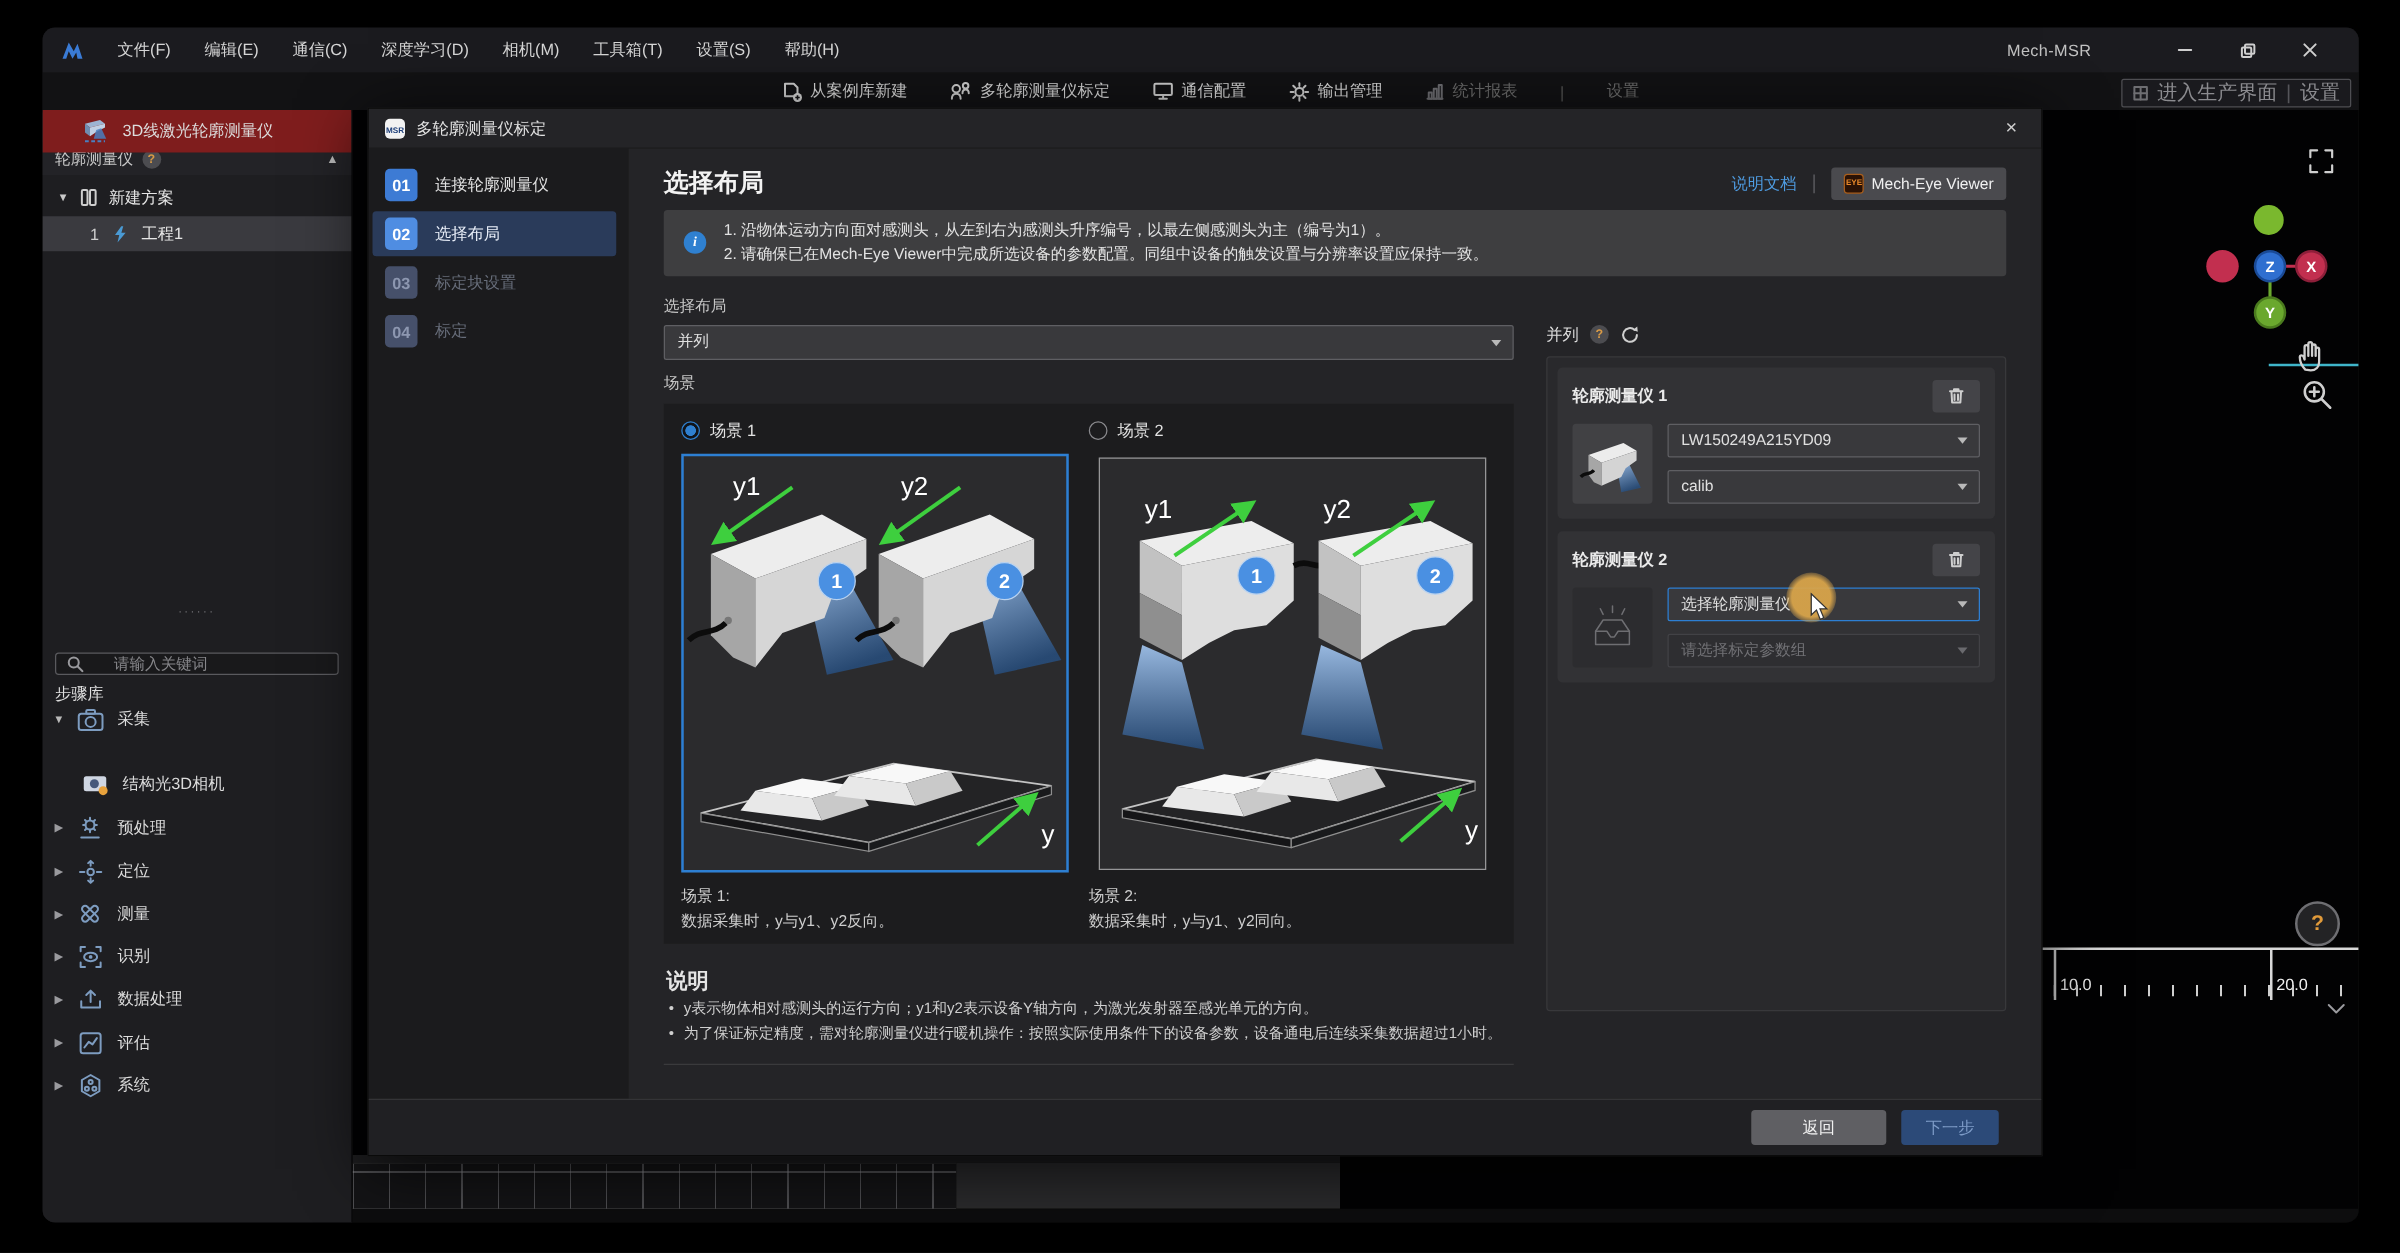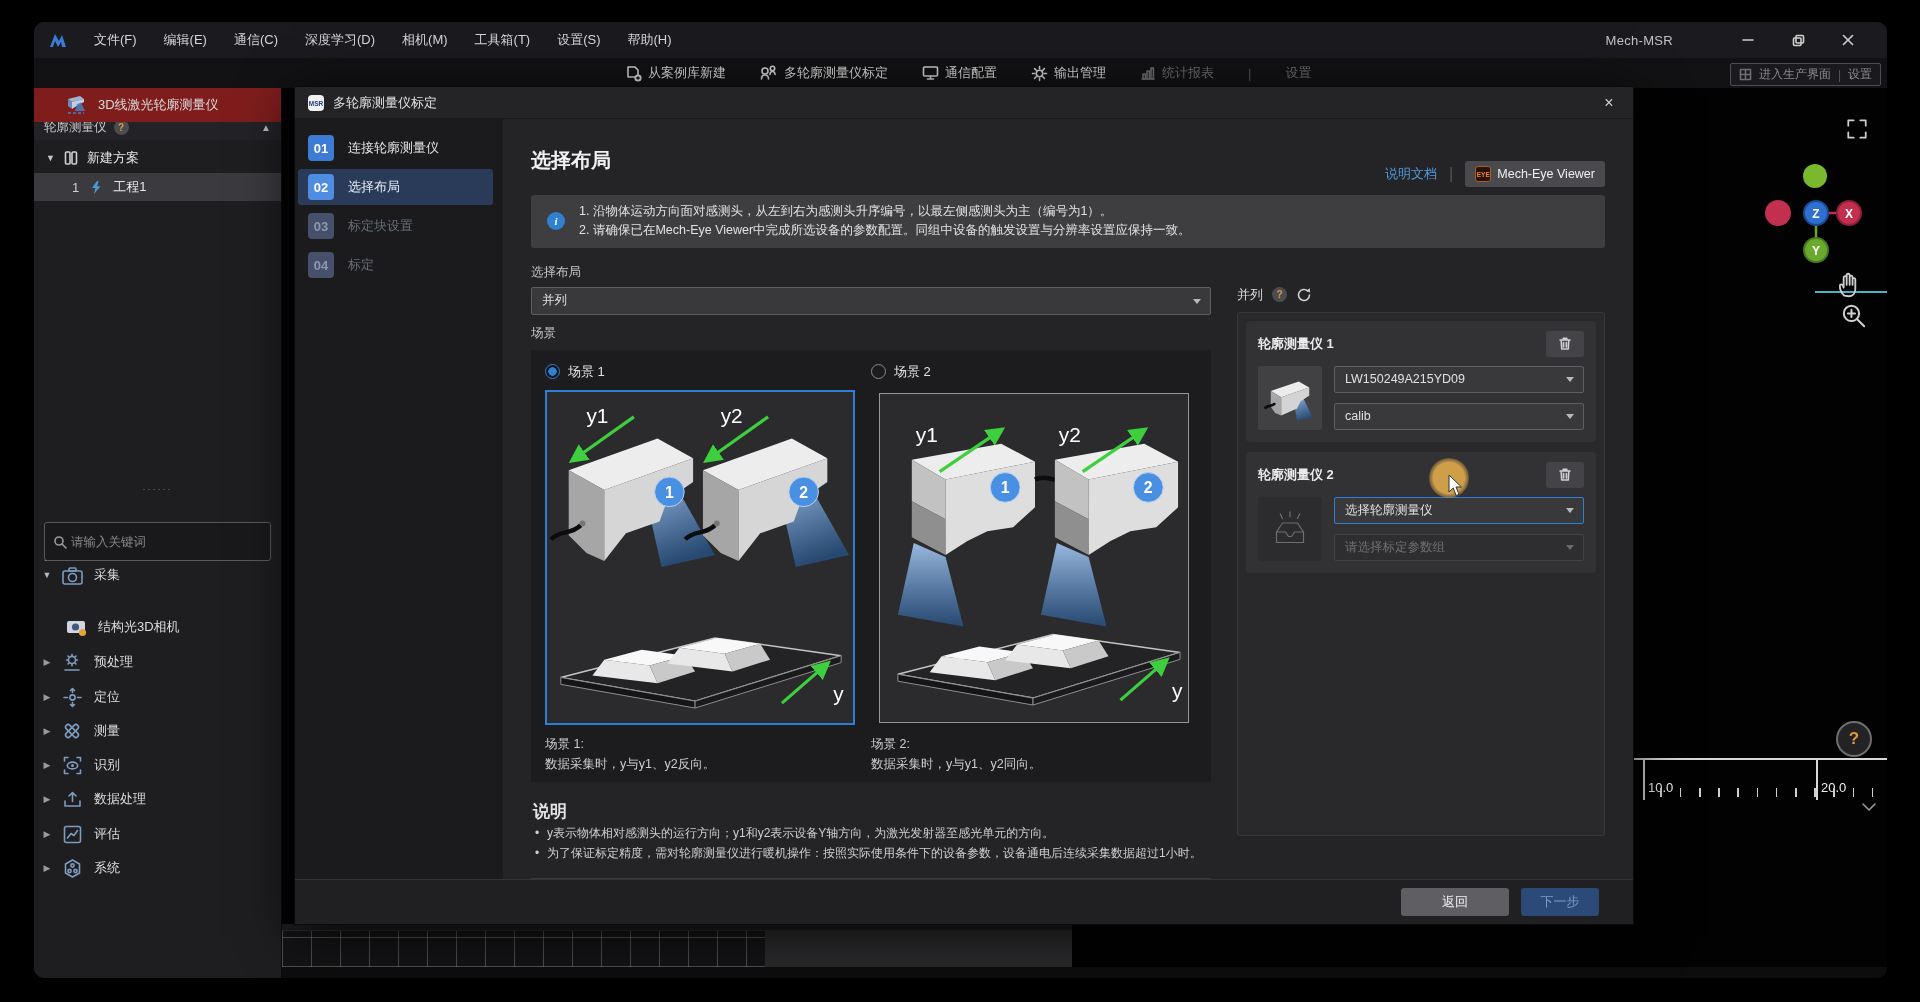--- a/index.html
+++ b/index.html
@@ -23,42 +23,42 @@
   .win-btn { width:30px; height:24px; display:flex; align-items:center; justify-content:center; }
 
   
   .toolbar { position:absolute; left:0; top:36px; width:100%; height:30px; background:#121214; }
   .tabs { position:absolute; left:592px; top:0; height:30px; display:flex; gap:34px; align-items:center; }
   .tab { display:flex; gap:6px; align-items:center; font-size:13px; color:#d8d8d8; white-space:nowrap; }
   .tab.dim { color:#6c6c6c; }
   .tab-sep { color:#555; font-size:13px; }
   .prod-btn { position:absolute; right:6px; top:5px; height:23px; border:1px solid #4e4e52;
     border-radius:2px; display:flex; align-items:center; gap:7px; padding:0 8px;
-    font-size:12px; color:#8b8b8f; background:#1a1a1e; }
+    font-size:16px; color:#8b8b8f; background:#1a1a1e; }
   .prod-btn .sep { color:#55555a; }
 
   
   .sidebar { position:absolute; left:0; top:66px; width:248px; bottom:0;
     background:#1e1e21; border-right:1px solid #0b0b0c; }
   .sb-row { position:absolute; left:0; width:100%; display:flex; align-items:center; }
   .res-header { top:2px; height:24px; background:#2a2a2e; padding:0 10px; font-size:12.5px; color:#c9c9c9; }
   .res-header .chev { margin-left:auto; color:#8a8a8a; font-size:12px; }
   .list-header { top:26px; height:26px; background:#232327; padding:0 10px; font-size:12.5px; color:#c9c9c9; gap:7px; }
   .q-badge { width:15px; height:15px; border-radius:50%; background:#4c4c50; color:#d89a46;
     font-size:10px; font-weight:bold; display:flex; align-items:center; justify-content:center; }
   .list-header .up { margin-left:auto; color:#b9b9b9; font-size:10px; }
   .row-solution { top:56px; height:28px; padding-left:12px; gap:8px; font-size:13px; color:#e6e6e6; }
   .row-solution .tri { font-size:9px; color:#c9c9c9; }
   .row-project { top:85px; height:28px; background:#3a3a3f; font-size:13px; color:#e6e6e6; }
   .row-project .idx { margin-left:38px; color:#cfcfcf; }
   .row-project .nm { margin-left:10px; }
   .sb-dots { top:396px; height:10px; justify-content:center; color:#7a7a7e; font-size:9px; letter-spacing:2px; }
   .steplib { top:408px; height:22px; padding-left:10px; font-size:13px; color:#dedede;margin-top:48px; }
-  .sb-search { position:absolute; left:10px; right:10px; top:434px; height:39px; background:#19191b;
-    border:1px solid #5a5a5e; border-radius:3px; display:flex; align-items:center; gap:4px; padding:0 8px; }
+  .sb-search { position:absolute; left:10px; right:10px; top:434px; height:18px; background:#19191b;
+    border:1px solid #5a5a5e; border-radius:3px; display:flex; align-items:center; gap:24px; padding:0 8px; }
   .sb-search input { flex:1; background:transparent; border:none; outline:none; color:#cfcfcf; font-size:12.5px;
     font-family:"Liberation Sans",sans-serif; }
   .sb-search input::placeholder { color:#86868a; }
   .tree-row { position:absolute; left:0; width:100%; height:34px; display:flex; align-items:center; font-size:13px; color:#dcdcdc; }
   .tree-row .tri { width:26px; text-align:center; font-size:9px; color:#b9b9b9; }
   .tree-row .tri.r { font-size:9px; color:#9a9a9e; }
   .tree-row .ticon { width:24px; height:22px; margin-right:10px; display:flex; align-items:center; justify-content:center; }
   .tree-row.sel { background:#7f1d1d; }
   .tree-row.child { padding-left:30px; }
 
@@ -99,21 +99,21 @@
   .step.done .num { background:#3d7bd4; color:#fff; }
   .step.done .lab { color:#e3e3e3; }
   .step.active { background:#2a3b5a; }
   .step.active .num { background:#4f8de2; color:#fff; }
   .step.active .lab { color:#e8eef8; }
   .step.todo .num { background:#46506a; color:#8d97b0; }
   .step.todo .lab { color:#676d7a; }
   .dlg-content { flex:1; position:relative; background:#242427; }
   .c-header { display:flex; align-items:center; padding:14px 28px 6px; }
   .c-heading { font-size:20px; font-weight:bold; color:#f2f2f2; }
-  .c-links { margin-left:auto; display:flex; align-items:center; gap:12px;margin-top:28px; }
+  .c-links { margin-left:auto; display:flex; align-items:center; gap:12px; }
   .doc-link { font-size:13px; color:var(--link); }
   .c-links .sep { color:#55555a; }
   .viewer-btn { height:26px; background:#4a4a4e; border-radius:3px; display:flex; align-items:center;
     gap:6px; padding:0 10px; font-size:12.5px; color:#f0f0f0; }
   .eye-logo { width:16px; height:16px; border-radius:3px; background:#2a1206; border:1px solid #a85e1c;
     color:#e8882a; font-size:6.5px; font-weight:bold; display:flex; align-items:center; justify-content:center; }
   .info-box { margin:2px 28px 0; background:#3e3e40; border-radius:3px; display:flex;
     align-items:center; gap:14px; padding:7px 16px; }
   .info-ic { width:18px; height:18px; border-radius:50%; background:#2f80d0; color:#fff; flex:none;
     font-size:11px; font-weight:bold; font-family:"Liberation Serif",serif; font-style:italic;

